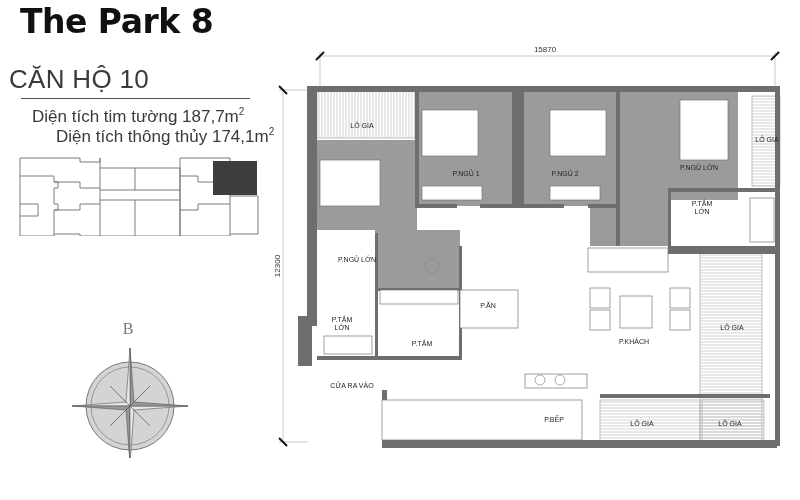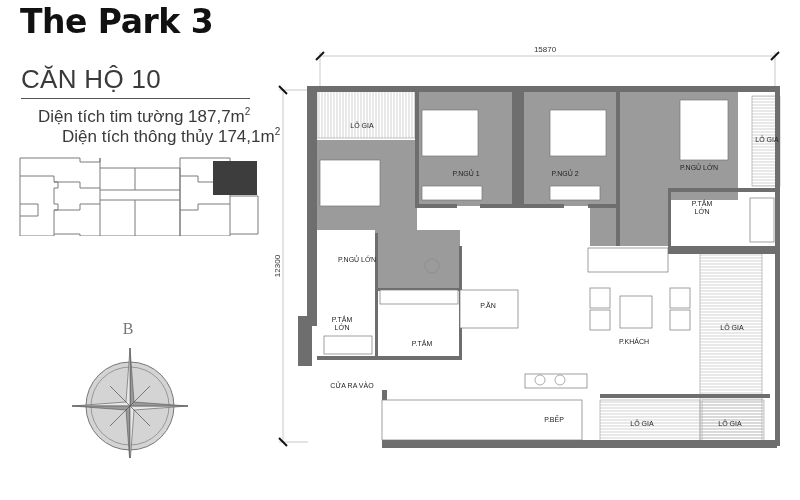--- a/index.html
+++ b/index.html
@@ -1,31 +1,31 @@
 <!DOCTYPE html>
 <html><head>
 <meta charset="utf-8">
 <style>
   html, body { margin:0; padding:0; background:#ffffff; }
   body { width:800px; height:500px; position:relative; overflow:hidden; font-family:"Liberation Sans", sans-serif; color:#222; }
   .title { position:absolute; left:20px; top:2px; font-family:"DejaVu Sans", sans-serif; font-weight:bold; font-size:33px; letter-spacing:-0.5px; color:#111; }
-  .apt { position:absolute; left:21px; top:64px; font-family:"Liberation Sans", sans-serif; font-size:26px; color:#3a3a3a; letter-spacing:0.3px; }
+  .apt { position:absolute; left:9px; top:64px; font-family:"Liberation Sans", sans-serif; font-size:26px; color:#3a3a3a; letter-spacing:0.3px; }
   .apt-rule { position:absolute; left:21px; top:98px; width:229px; height:1px; background:#555; }
-  .area { position:absolute; left:38px; font-size:17px; color:#3a3a3a; }
+  .area { position:absolute; left:32px; font-size:17px; color:#3a3a3a; }
   .area sup { font-size:10px; }
   .keyplan { position:absolute; left:18px; top:156px; }
   .compass { position:absolute; left:70px; top:318px; }
   .plan { position:absolute; left:270px; top:38px; }
   .lbl { font-family:"Liberation Sans", sans-serif; font-size:7px; fill:#222; }
   .dim { font-family:"Liberation Sans", sans-serif; font-size:8px; fill:#333; }
 </style>
 </head>
 <body>
 
-<div class="title">The Park 3</div>
+<div class="title">The Park 8</div>
 <div class="apt">CĂN HỘ 10</div>
 <div class="apt-rule"></div>
 <div class="area" style="top:106px;"><span>Diện tích tim tường 187,7m</span><sup>2</sup></div>
 <div class="area" style="top:126px;margin-left:24px;"><span>Diện tích thông thủy 174,1m</span><sup>2</sup></div>
 
 <svg class="keyplan" width="245" height="80" viewBox="0 0 245 80">
   <g fill="none" stroke="#7a7a7a" stroke-width="1">
     <path d="M2,2 H36 V2 H62 V6 H82 V2 H82 V80 H62 V78 H36 V80 H2 Z"></path>
     <path d="M2,20 H36 V26 H40 V32 H36 V48 H40 V54 H36 V78"></path>
     <path d="M2,48 H20 V60 H2"></path>

